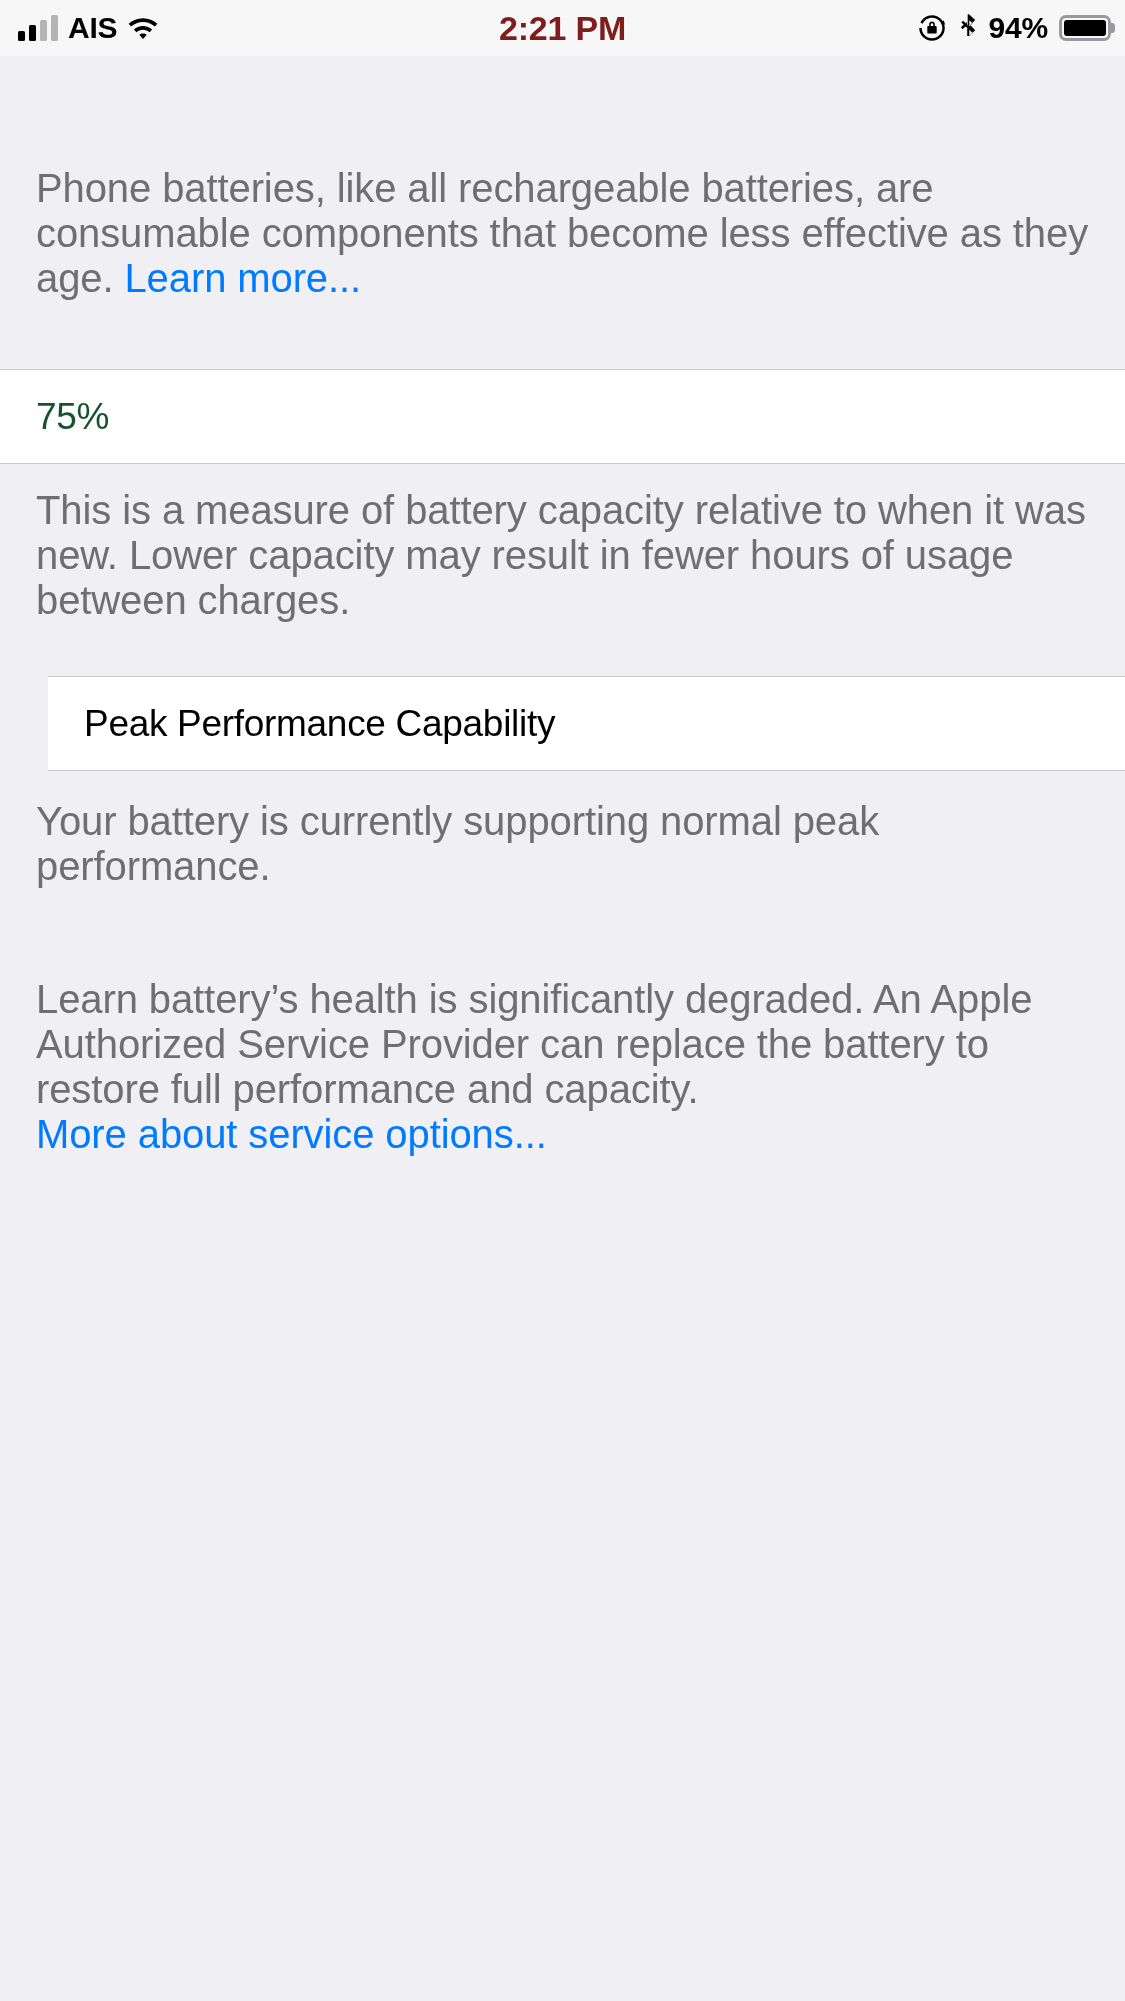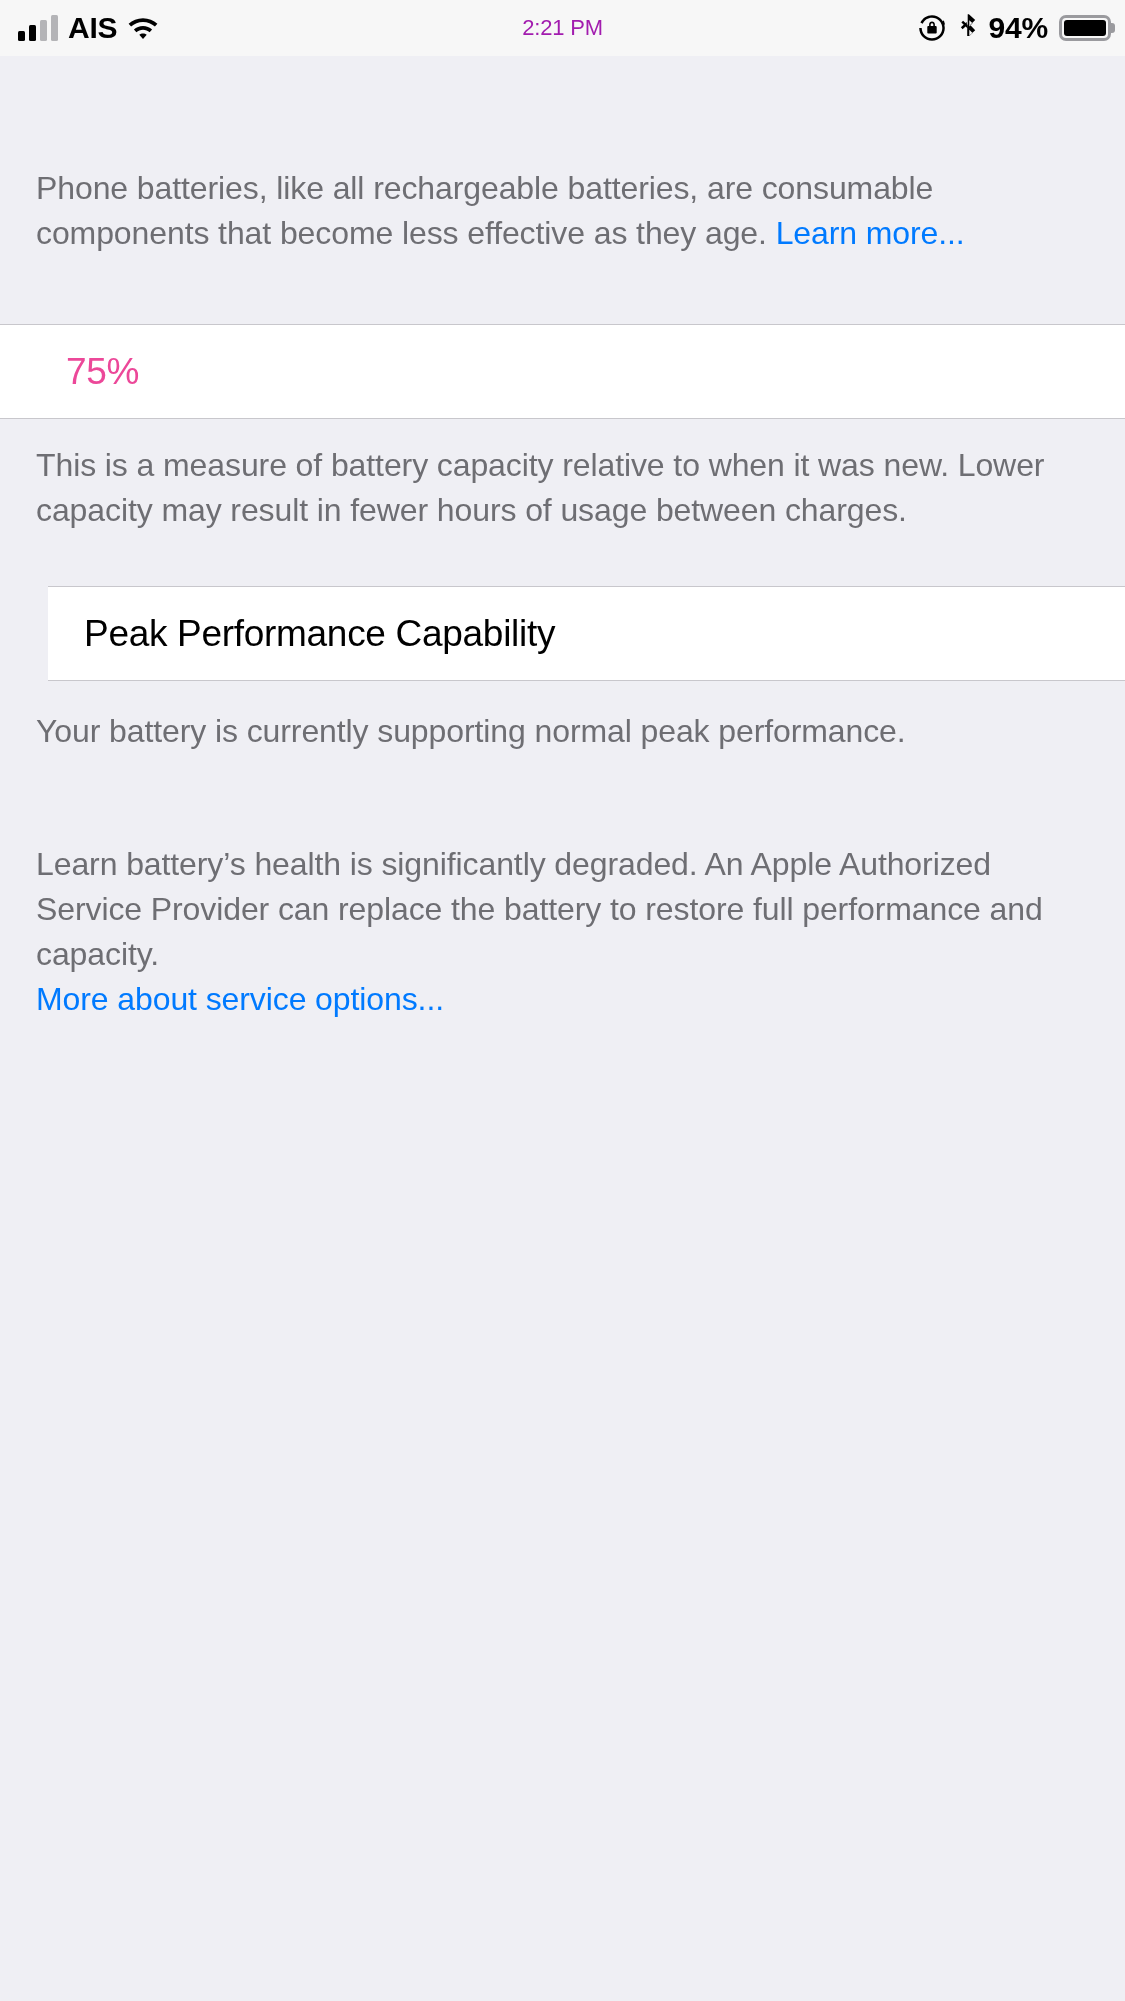--- a/index.html
+++ b/index.html
@@ -34,21 +34,21 @@
   }
   .sb-right {
     position: absolute; right: 14px; top: 0; height: 56px;
     display: flex; align-items: center; gap: 11px;
   }
   .sb-text {
     font-size: 30px; font-weight: 600; color: #000;
     letter-spacing: -0.2px; line-height: 1;
   }
   .sb-time {
-    font-size: 22px; font-weight: 400; color: #a21caf;
+    font-size: 34px; font-weight: 700; color: #7f1d1d;
     letter-spacing: -0.2px; line-height: 1;
   }
   .signal-bars {
     display: flex; align-items: flex-end; gap: 4px; height: 26px;
   }
   .signal-bars i {
     display: block; width: 7px; background: #000; border-radius: 1.5px;
   }
   .signal-bars i:nth-child(1) { height: 10px; }
   .signal-bars i:nth-child(2) { height: 16px; }
@@ -95,21 +95,21 @@
     position: absolute; left: 0; right: 0; top: 0; height: 89px;
     display: flex; align-items: center; justify-content: center;
     font-size: 40px; font-weight: 700; color: #000;
     letter-spacing: -0.4px;
   }
 
   
   .footnote {
     background: #efeff4;
     padding: 0 36px;
-    font-size: 32px;
+    font-size: 40px;
     line-height: 45px;
     color: #6e6e73;
     letter-spacing: -0.1px;
   }
   .footnote a, .inline-link {
     color: #007aff; text-decoration: none; cursor: pointer;
   }
   .spacer-top   { height: 110px; background: #efeff4; }
   .spacer-after-p1 { height: 68px; background: #efeff4; }
   .spacer-after-p2 { height: 53px; background: #efeff4; }
@@ -119,21 +119,21 @@
     border-top: 1px solid #c8c7cc;
     border-bottom: 1px solid #c8c7cc;
     height: 95px;
     display: flex; align-items: center; justify-content: space-between;
     padding: 0 36px;
   }
   .cell-title {
     font-size: 37px; color: #000; letter-spacing: -0.3px;
   }
   .cell-value {
-    font-size: 37px; color: #ec4899; letter-spacing: -0.3px; margin-left: 30px;
+    font-size: 37px; color: #14532d; letter-spacing: -0.3px;
   }
   .cell.no-value { justify-content: flex-start; margin-left: 48px; }
 
   .filler { background: #efeff4; flex: 1 1 auto; }
 
   #screen { display: flex; flex-direction: column; }
 </style>
 </head>
 <body>
 

